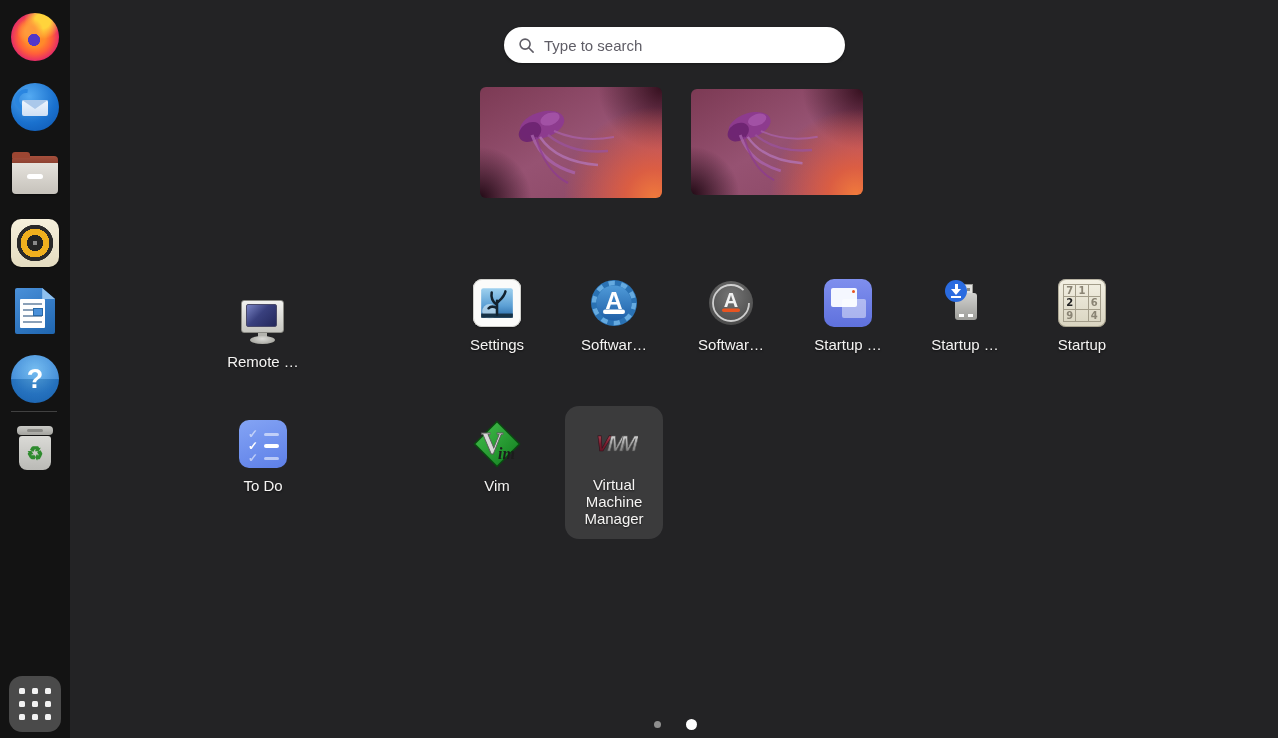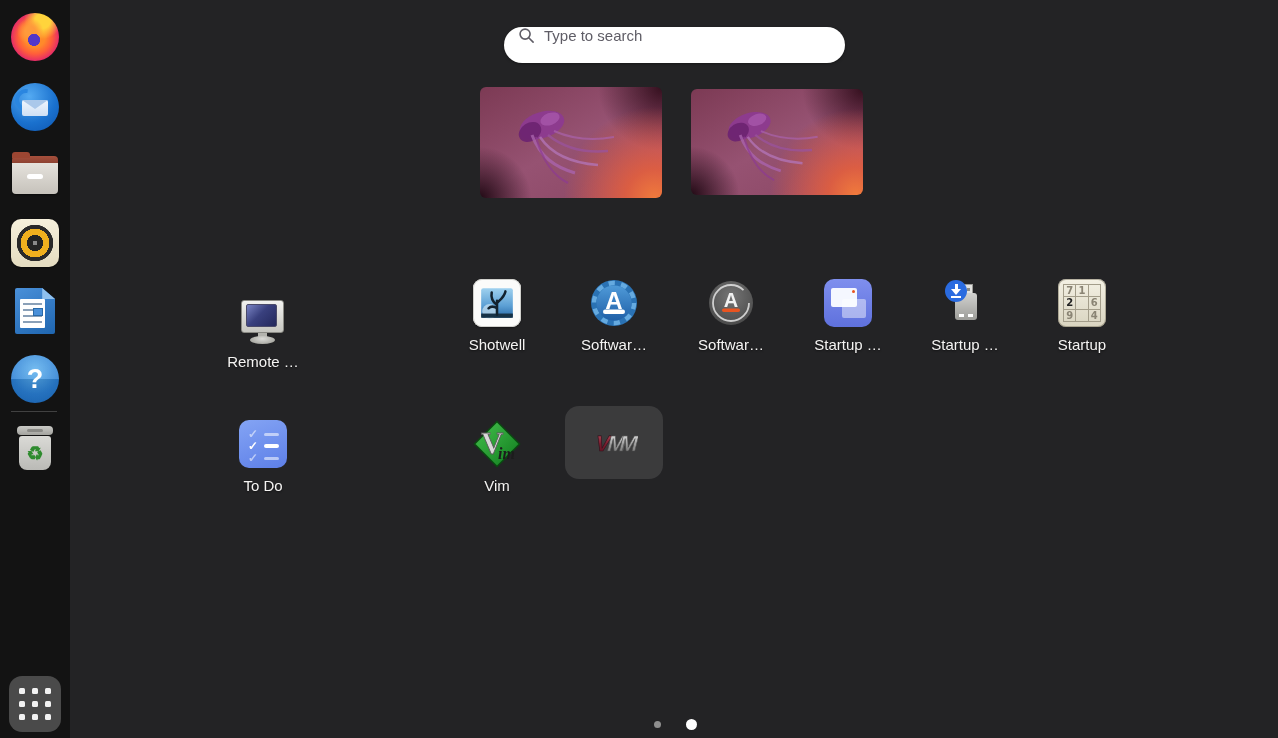--- a/index.html
+++ b/index.html
@@ -70,21 +70,21 @@
     background:linear-gradient(#dadad6,#babab6); display:flex; align-items:center; justify-content:center;
     color:#2e8b2e; font-size:19px; font-weight:bold; }
   
   .show-apps { position:absolute; left:9px; top:676px; width:52px; height:56px; border-radius:13px;
     background:#4a4a4a; display:flex; align-items:center; justify-content:center; cursor:pointer; }
   .dots9 { display:grid; grid-template-columns:repeat(3,6px); grid-template-rows:repeat(3,6px); gap:7px; }
   .dots9 span { width:6px; height:6px; border-radius:1.5px; background:#f2f2f2; }
 
   
   #search { position:absolute; left:504px; top:27px; width:341px; height:36px; border-radius:18px;
-    background:#ffffff; display:flex; align-items:flex-start; padding:0 14px; gap:9px;
+    background:#ffffff; display:flex; align-items:center; padding:0 14px; gap:9px;
     box-shadow:0 1px 3px rgba(0,0,0,.35); }
   #search input { flex:1; border:none; outline:none; background:transparent;
     font-size:15px; color:#3a3a3a; font-family:"Liberation Sans",sans-serif; }
   #search input::placeholder { color:#5f5d66; opacity:1; }
 
   
   .workspace { position:absolute; border-radius:6px; overflow:hidden; cursor:pointer;
     background:
       radial-gradient(circle at 96% 100%, #f07a3c 0%, rgba(228,96,58,.85) 14%, rgba(210,80,70,0) 44%),
       radial-gradient(circle at 100% 0%, rgba(40,8,20,.9) 0%, rgba(40,8,20,0) 30%),
@@ -294,21 +294,21 @@
               <stop offset=".6" stop-color="#5b9fd4"></stop>
               <stop offset="1" stop-color="#2a6aa8"></stop>
           </linearGradient>
         </defs>
         <rect x="3" y="4" width="30" height="28" rx="2" fill="url(#gsky)"></rect>
         <circle cx="11" cy="26" r="7" fill="#cfe6f4" opacity=".7"></circle>
         <rect x="3" y="28" width="30" height="4" fill="#173247"></rect>
         <path d="M18 29 L18 16 M18 20 C14 17 12 13 13 8 M18 18 C22 14 25 12 26 7 M18 23 C15 21 12 21 10 23" stroke="#13222e" stroke-width="2.4" fill="none" stroke-linecap="round"></path>
       </svg>
     </div>
-    <div class="app-label">Shotwell</div>
+    <div class="app-label">Settings</div>
   </div>
 
   <div class="app-cell" style="left:565px;top:266px">
     <div class="app-icon">
       <svg viewBox="0 0 48 48" width="48" height="48">
         <defs>
           <linearGradient id="gsoftin" x1="0" y1="0" x2="0" y2="1">
             <stop offset="0" stop-color="#4f9ad8"></stop>
               <stop offset="1" stop-color="#1f60a8"></stop>
           </linearGradient>
@@ -433,18 +433,19 @@
               <stop offset="1" stop-color="#6e6e6e"></stop>
           </linearGradient>
         </defs>
         <g transform="skewX(-14)" font-family="Liberation Sans, sans-serif" font-weight="bold" font-size="22">
           <text x="12" y="32" fill="url(#gvmr)" stroke="#30101a" stroke-width=".6">V</text>
           <text x="24" y="32" fill="url(#gvms)" stroke="#4a4a4a" stroke-width=".6">M</text>
           <text x="36" y="32" fill="url(#gvms)" stroke="#4a4a4a" stroke-width=".6">M</text>
         </g>
       </svg>
     </div>
+    <div class="app-label">Virtual Machine Manager</div>
   </div>
 
   <div class="page-dot" id="dot-1"></div>
   <div class="page-dot" id="dot-2"></div>
 
 </div>
 
 </body></html>

